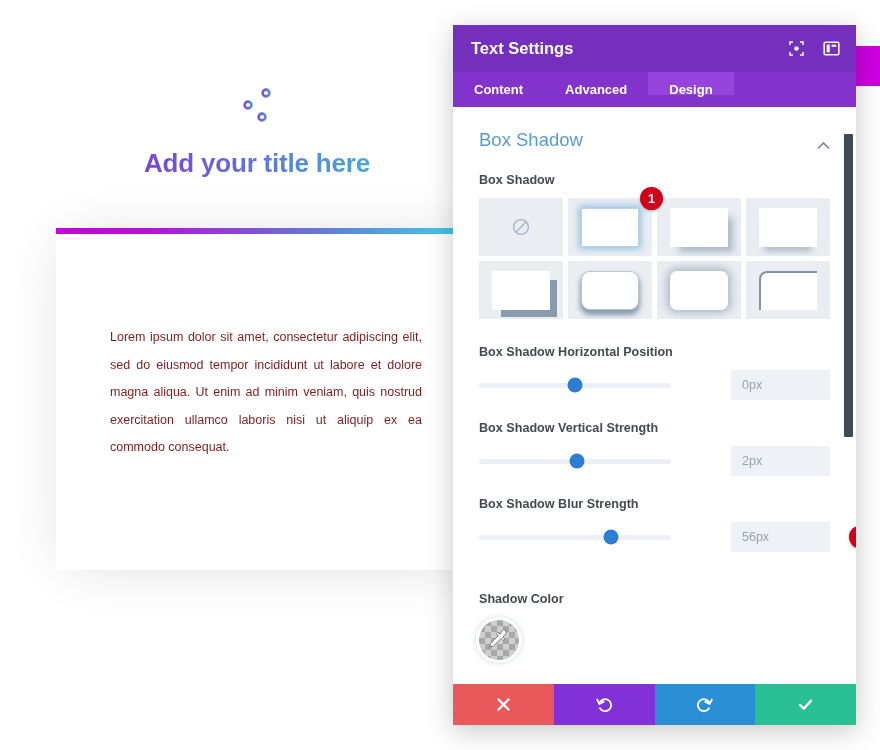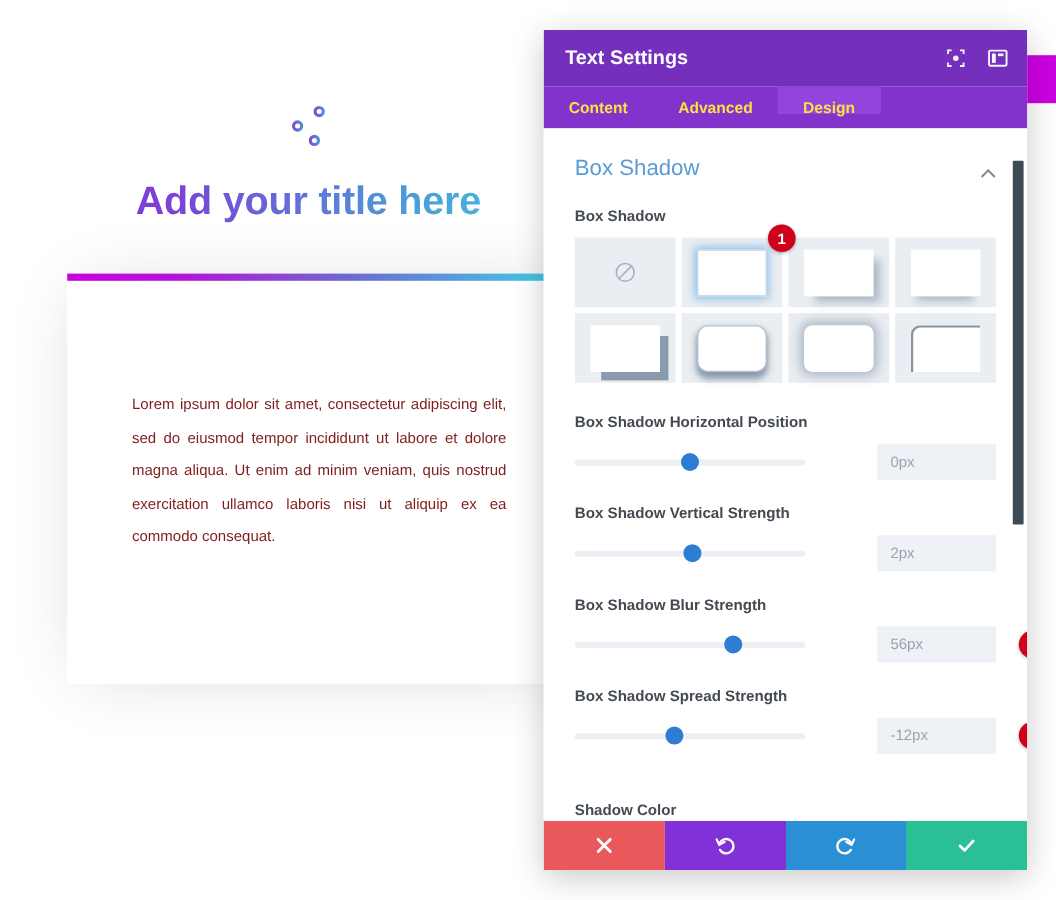--- a/index.html
+++ b/index.html
@@ -16,21 +16,21 @@
 
   .preview-area { position: absolute; left: 0; top: 0; width: 560px; height: 750px; background: #fff; }
 
   .slider-icon-wrap {
     position: absolute; left: 233px; top: 86px; width: 48px; height: 38px;
   }
 
   .hero-title {
     position: absolute; left: 0; top: 148px; width: 514px;
     text-align: center;
-    font-size: 33px; font-weight: bold; letter-spacing: -0.2px;
+    font-size: 26px; font-weight: bold; letter-spacing: -0.2px;
     background: linear-gradient(90deg, #8b2fd0 0%, #7a42d8 28%, #4a9fd8 68%, #45d6e8 100%);
     -webkit-background-clip: text; background-clip: text;
     -webkit-text-fill-color: transparent; color: transparent;
   }
 
   .content-card {
     position: absolute; left: 56px; top: 228px; width: 420px; height: 342px;
     background: #ffffff;
     box-shadow: 0 2px 56px -12px rgba(0,0,0,0.16);
   }
@@ -64,21 +64,21 @@
     display: flex; align-items: center; padding: 0 18px;
     position: relative;
   }
   .panel-title { color: #ffffff; font-size: 16.5px; font-weight: bold; }
   .header-icons { position: absolute; right: 16px; top: 0; height: 47px; display: flex; align-items: center; gap: 18px; }
   .hicon { width: 17px; height: 17px; display: block; opacity: .95; }
 
   .panel-tabs { height: 35px; background: #8233cb; flex: none; display: flex; }
   .tab {
     padding: 0 21px; height: 23px; line-height: 35px;
-    color: #fde047; font-size: 13px; font-weight: bold;
+    color: #ffffff; font-size: 13px; font-weight: bold;
     cursor: pointer; white-space: nowrap;
   }
   .tab.active { background: #9443dd; }
 
   .panel-scroll {
     flex: 1; position: relative; overflow: hidden; background: #fff;
     padding: 0 0 0 0;
   }
   .scroll-inner { padding: 22px 26px 10px 26px; }
 
@@ -318,34 +318,20 @@
                   <div class="thumb" style="left:69%"></div>
                 </div>
             </div>
             <div class="val-box">
               <span>56px</span>
               <span class="badge badge-side">2</span>
             </div>
           </div>
         </div>
 
-        <div class="slider-row">
-          <div class="field-label">Box Shadow Spread Strength</div>
-          <div class="slider-flex">
-            <div class="track-wrap">
-              <div class="track">
-                  <div class="thumb" style="left:43%"></div>
-                </div>
-            </div>
-            <div class="val-box">
-              <span>-12px</span>
-              <span class="badge badge-side">3</span>
-            </div>
-          </div>
-        </div>
 
         <div class="field-label" style="margin-top:40px">Shadow Color</div>
 
         <div class="swatch-row">
           <div class="sw-eyedrop">
             <svg viewBox="0 0 40 40" width="40" height="40" style="position:absolute;left:0;top:0">
               <g transform="translate(9,9)">
                 <path d="M17 1.5c1.5 1.5 1.5 3.2 0 4.3l-2.4 2.2 2.1 2.1-1.5 1.5-2.1-2.1-7.6 7.6-3.9 1.1 1.1-3.9 7.6-7.6-2-2 1.5-1.5 2 2L14.6 1.5c1-1.1 2.6-1 3.3 0z" fill="#ffffff" stroke="#6e6e6e" stroke-width="0.9"></path>
               </g>
             </svg>

